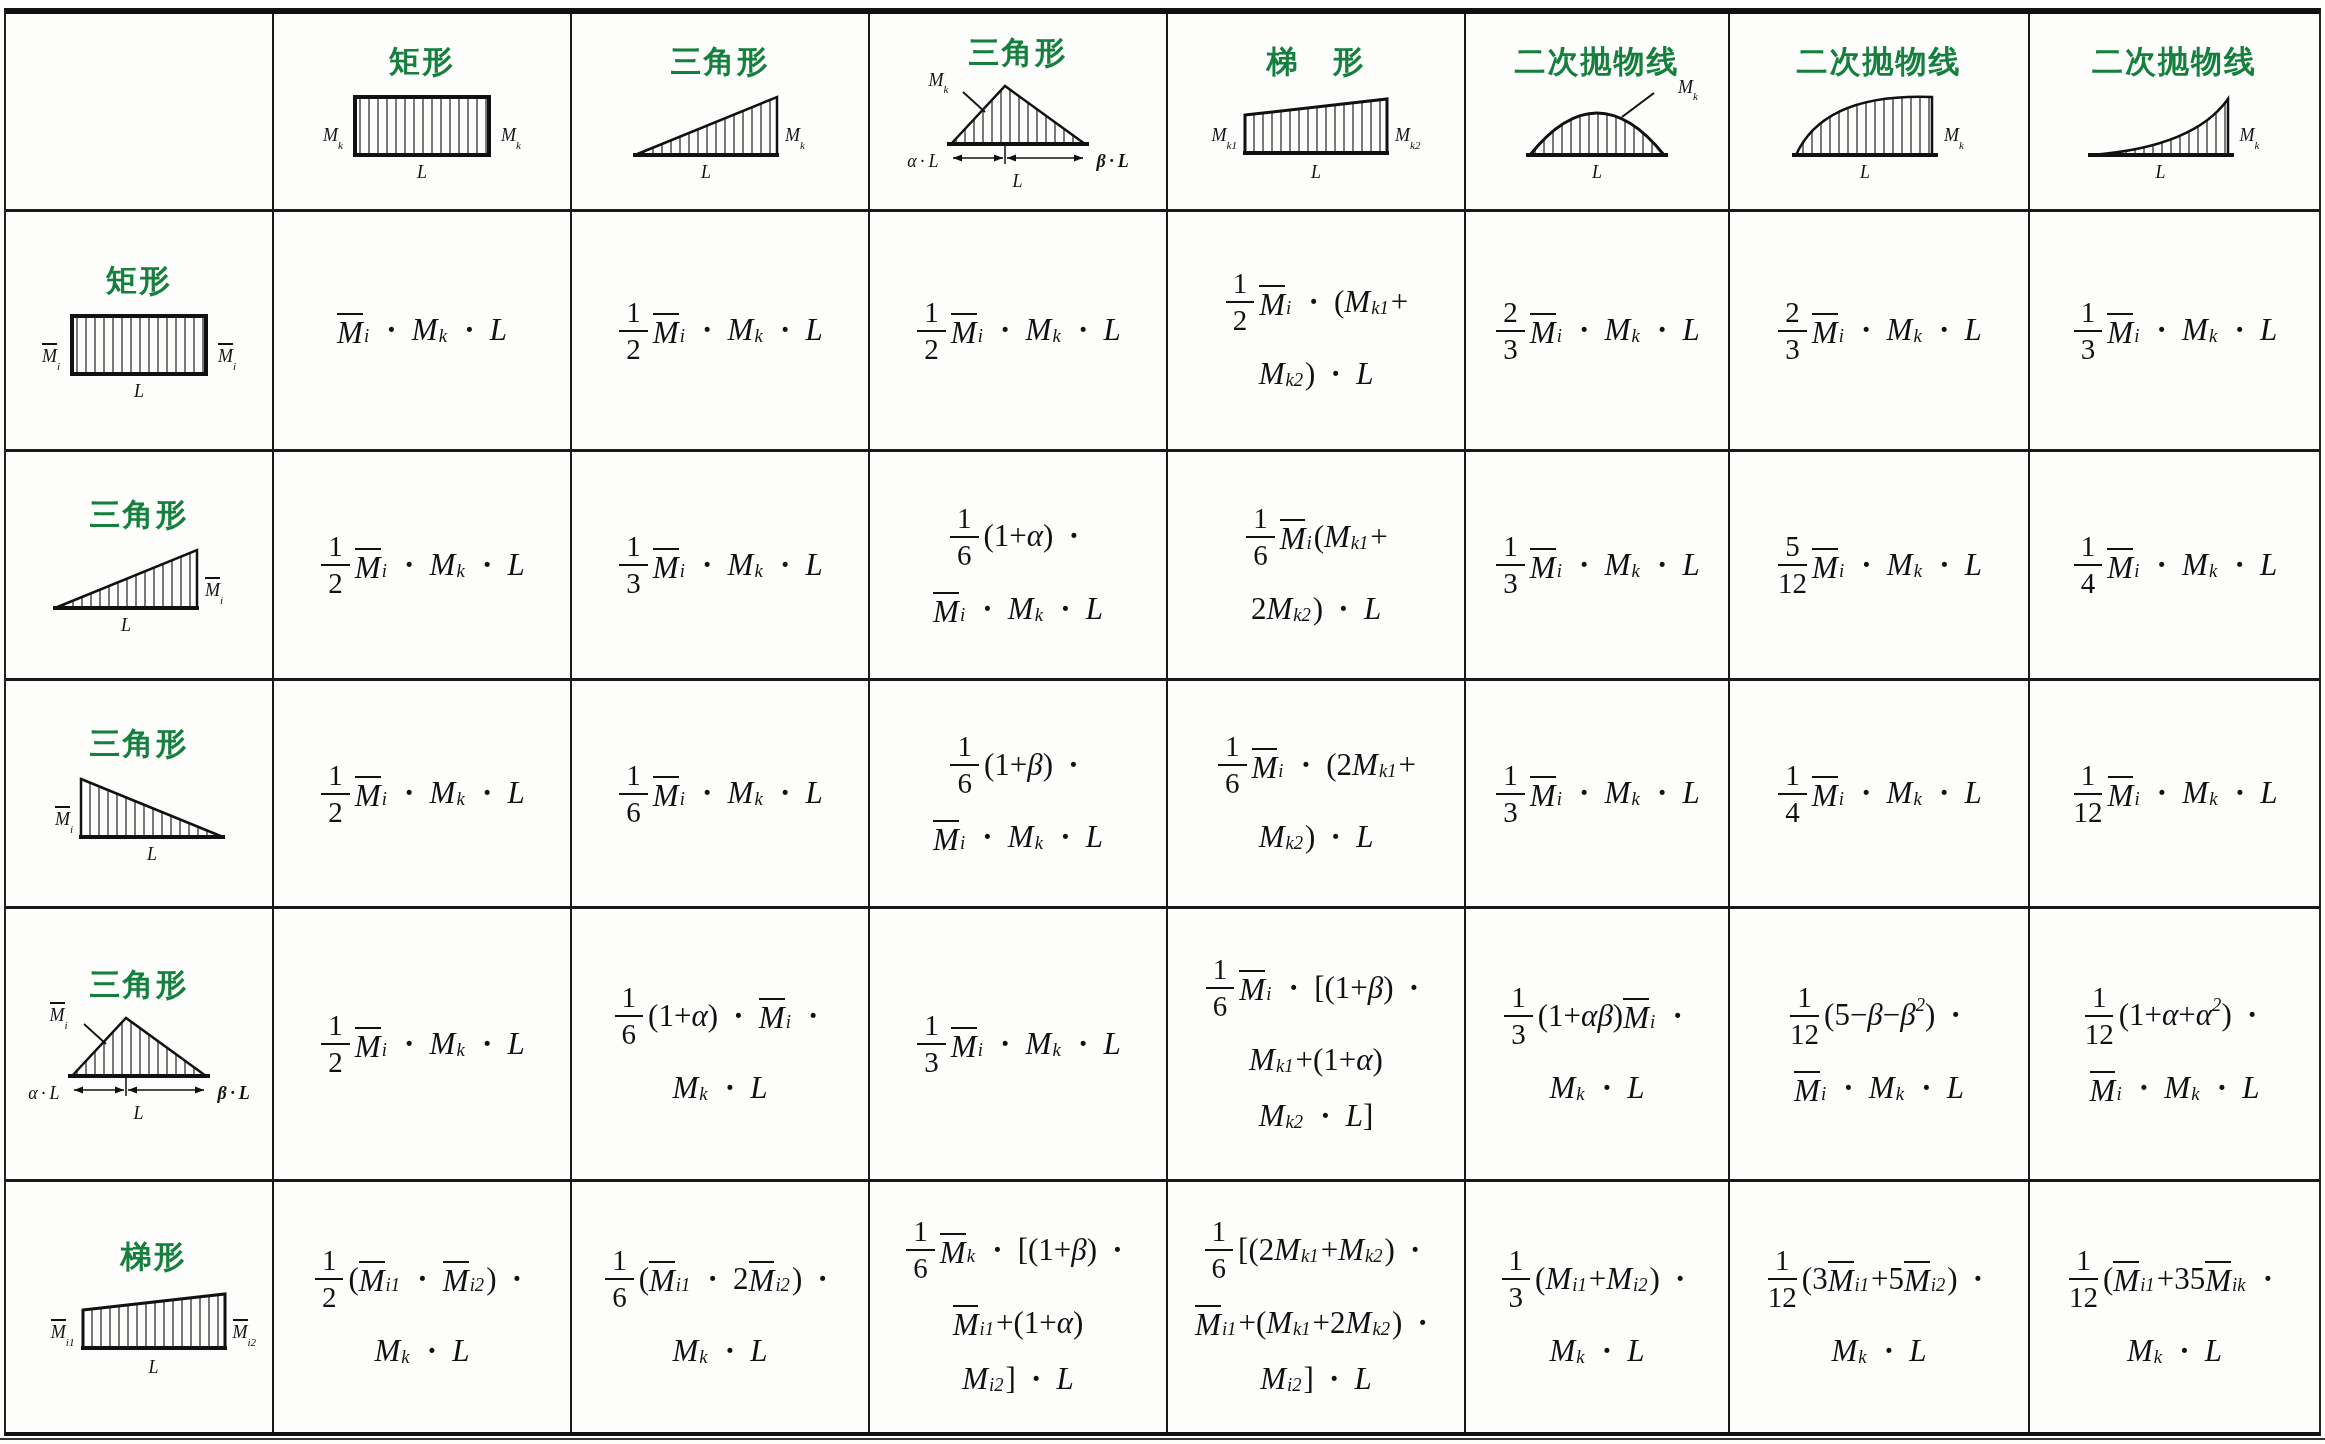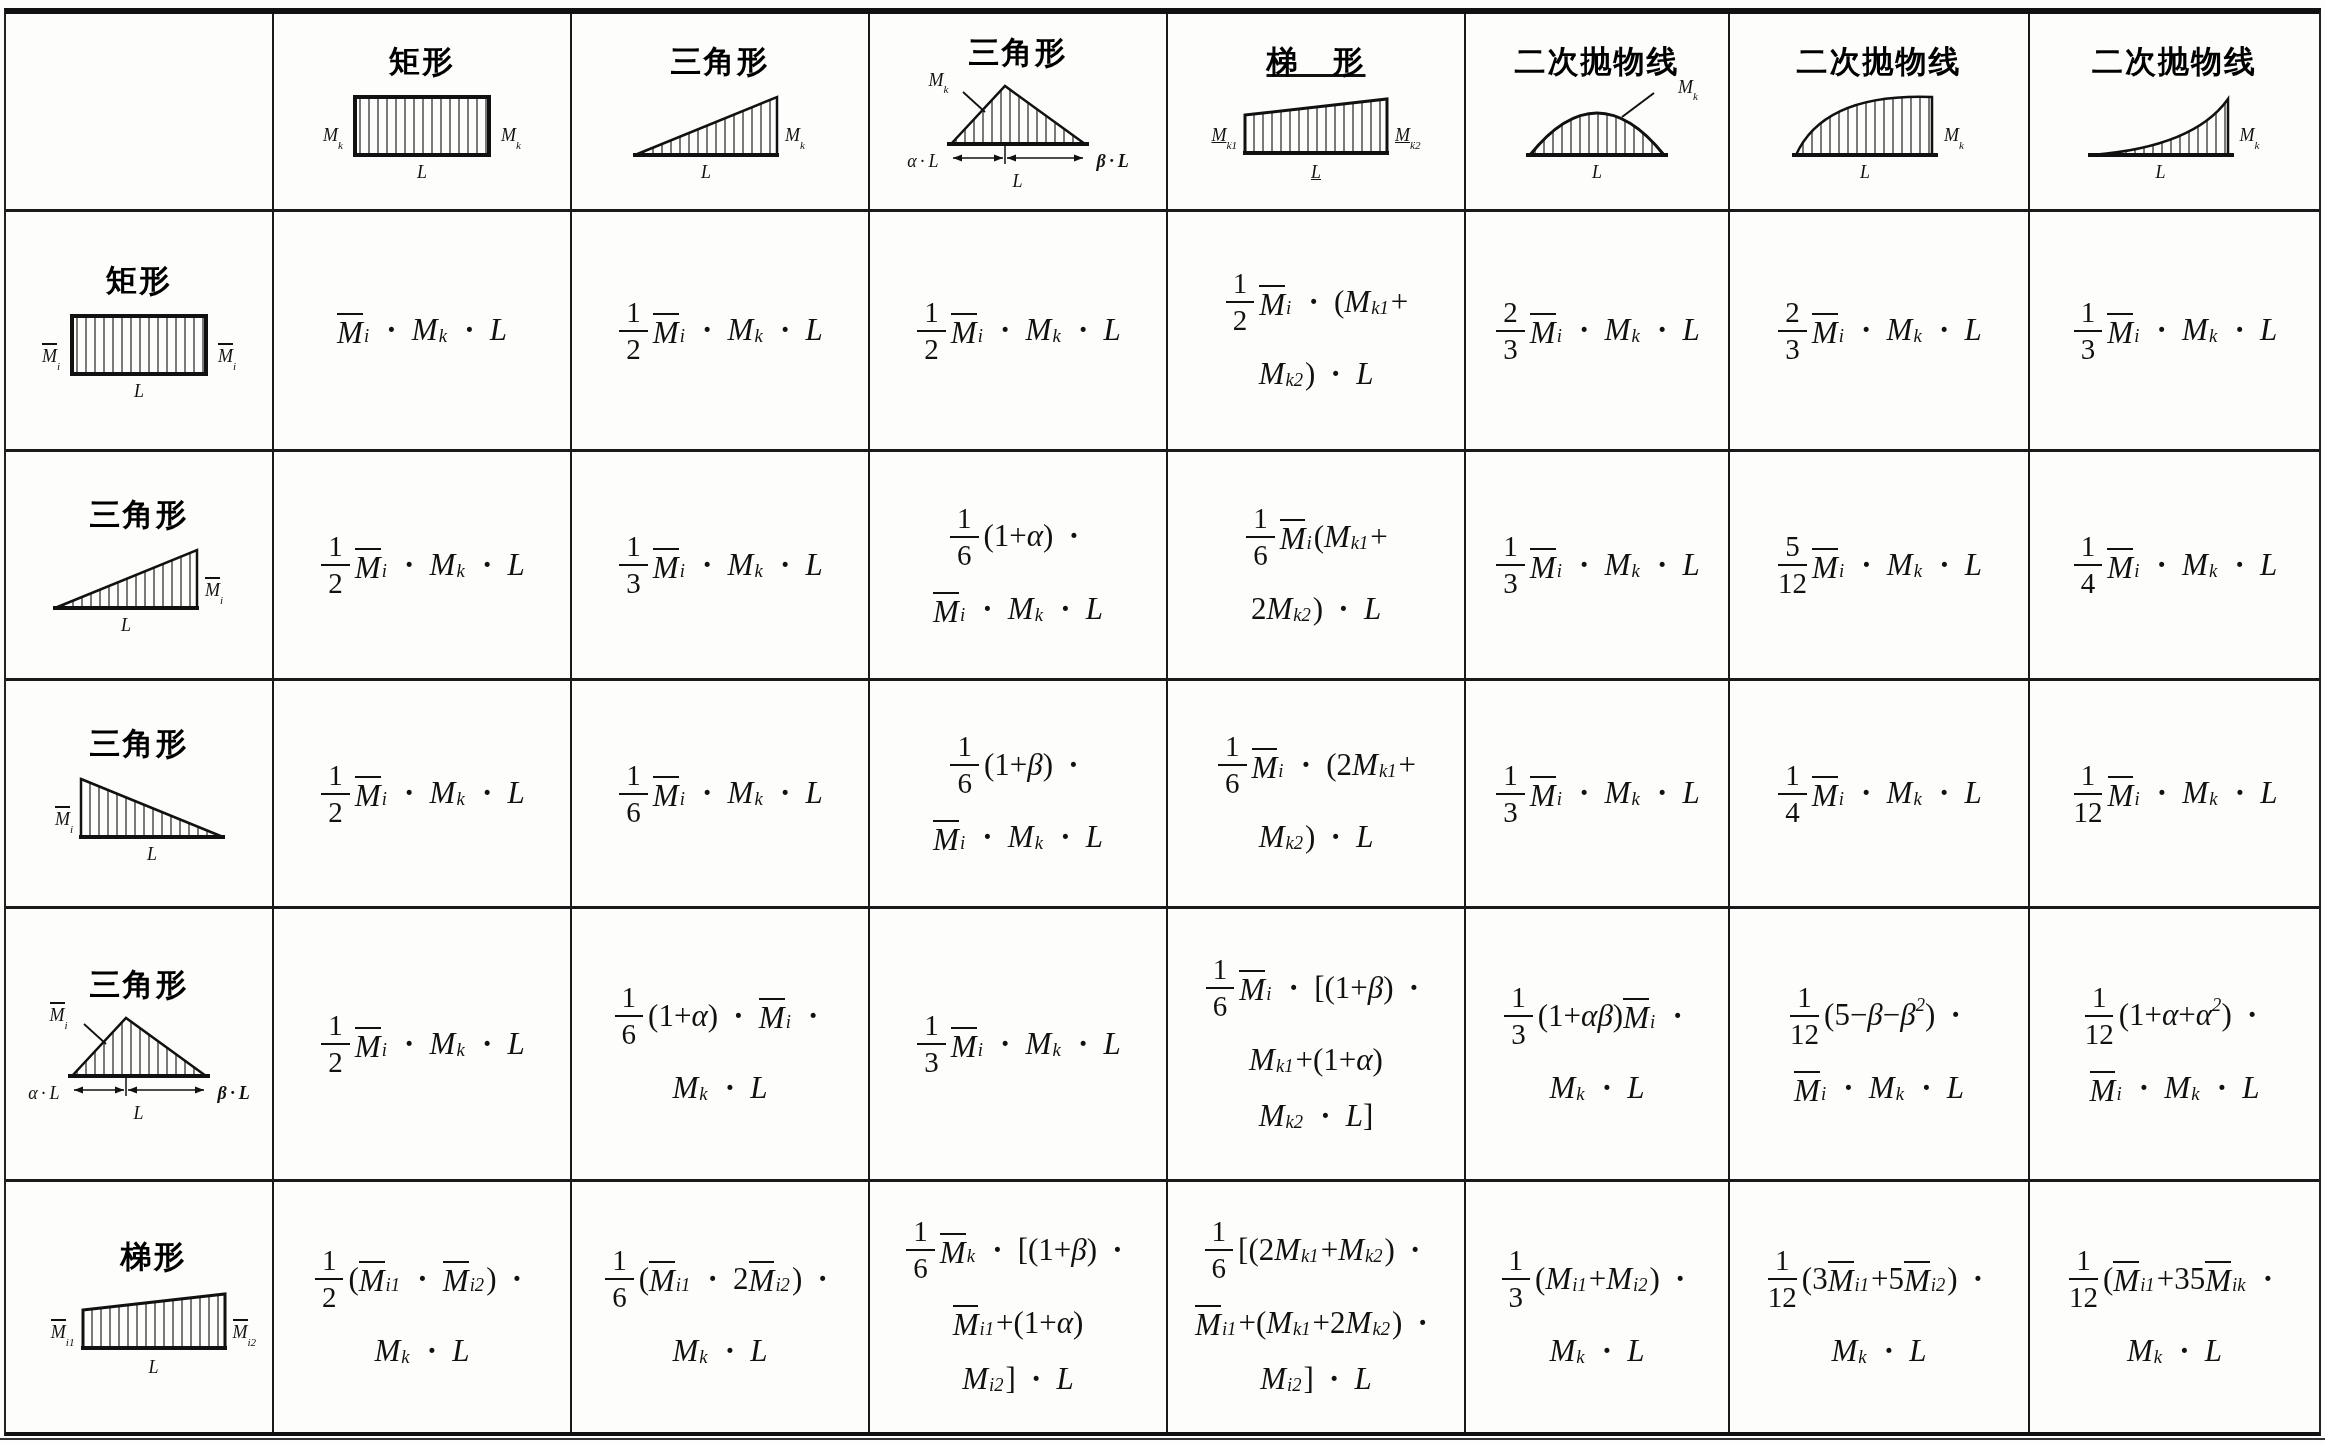--- a/index.html
+++ b/index.html
@@ -25,21 +25,21 @@
   .fline .t{font-style:normal;}
   .fline .dot{margin:0 9px;font-weight:bold;}
   .fline sub{font-size:0.60em;font-style:italic;vertical-align:baseline;position:relative;bottom:-0.32em;margin-left:1px;margin-right:2px;}
   .fline sup{font-size:0.60em;font-style:italic;vertical-align:baseline;position:relative;top:-0.55em;}
   .frac{display:inline-flex;flex-direction:column;align-items:center;vertical-align:middle;margin:0 5px 0 2px;}
   .frac .num{border-bottom:2.5px solid #111;padding:0 7px 3px;line-height:1;font-size:29px;}
   .frac .den{padding-top:3px;line-height:1;font-size:29px;}
   .ol{display:inline-block;border-top:2.5px solid #111;padding-top:2px;line-height:1;}
 
   
-  .htitle{font-size:31px;letter-spacing:2px;font-weight:600;color:#000000;}
+  .htitle{font-size:31px;letter-spacing:2px;font-weight:600;color:#15803d;}
   .diag{display:flex;align-items:center;justify-content:center;}
   .dlab{font-family:"Liberation Serif","DejaVu Serif",serif;font-size:18px;white-space:nowrap;}
   .dlab .v{font-style:italic;}
   .dlab sub{font-size:0.62em;font-style:italic;position:relative;bottom:-0.3em;}
   .dlab .dot{margin:0 3px;}
   .dlab.side{margin:0 4px;}
   .dshape{position:relative;display:flex;flex-direction:column;align-items:center;}
   .dshape svg{display:block;}
   .dlab.bot{margin-top:1px;}
   .diag.peak .dlab.side.l{align-self:flex-end;margin-bottom:20px;}
@@ -118,21 +118,21 @@
                 <polygon points="64,76 73,72.5 73,79.5" fill="#111"></polygon>
                 <polygon points="140,76 131,72.5 131,79.5" fill="#111"></polygon>
               </svg>
             </span>
             <span class="dlab top"><span class="v">M</span><sub><span class="v">k</span></sub></span>
             <span class="dlab bot"><span class="v">L</span></span>
           </div>
           <span class="dlab side r"><span class="v">β</span><span class="dot">·</span><span class="v">L</span></span>
         </div>
       </div>
-      <div class="cell" style="gap: 8px; text-decoration: underline;">
+      <div class="cell" style="gap: 8px;">
         <div class="htitle">梯　形</div>
         <div class="diag trapezoid">
           <span class="dlab side l"><span class="v">M</span><sub><span class="v">k</span>1</sub></span>
           <div class="dshape">
             <span>
               <svg width="150" height="70" xmlns="http://www.w3.org/2000/svg">
                 <defs>
                   <pattern id="hv" width="9" height="8" patternUnits="userSpaceOnUse">
                     <path d="M4 0V8" stroke="#333" stroke-width="1.3"></path>
                   </pattern>

